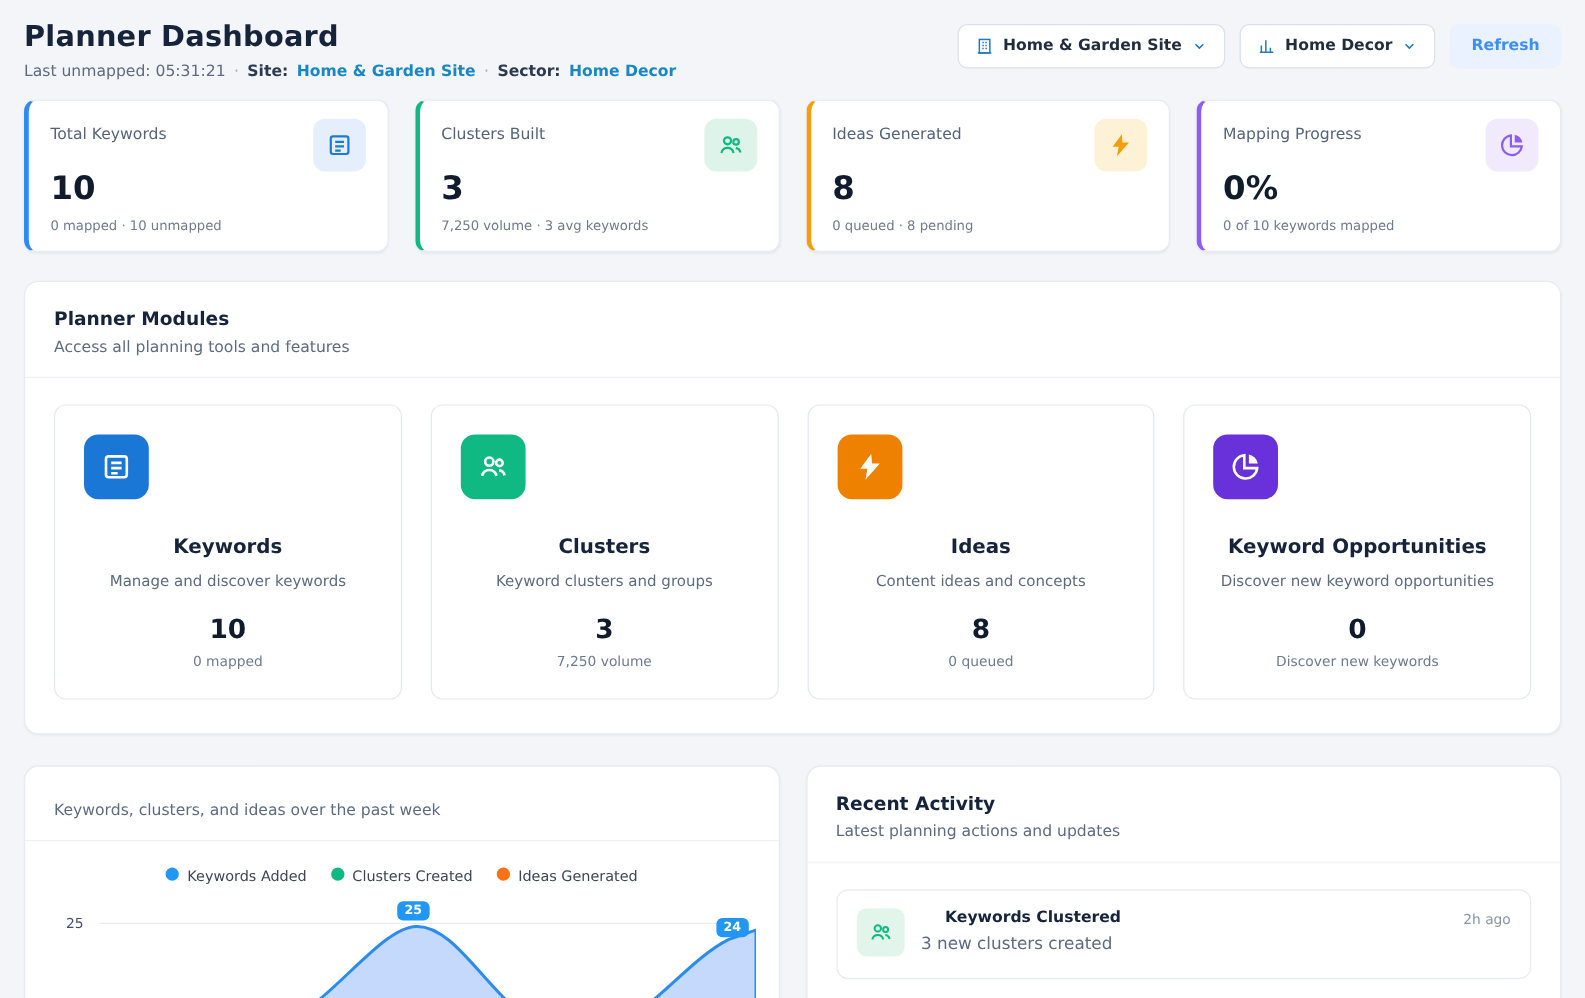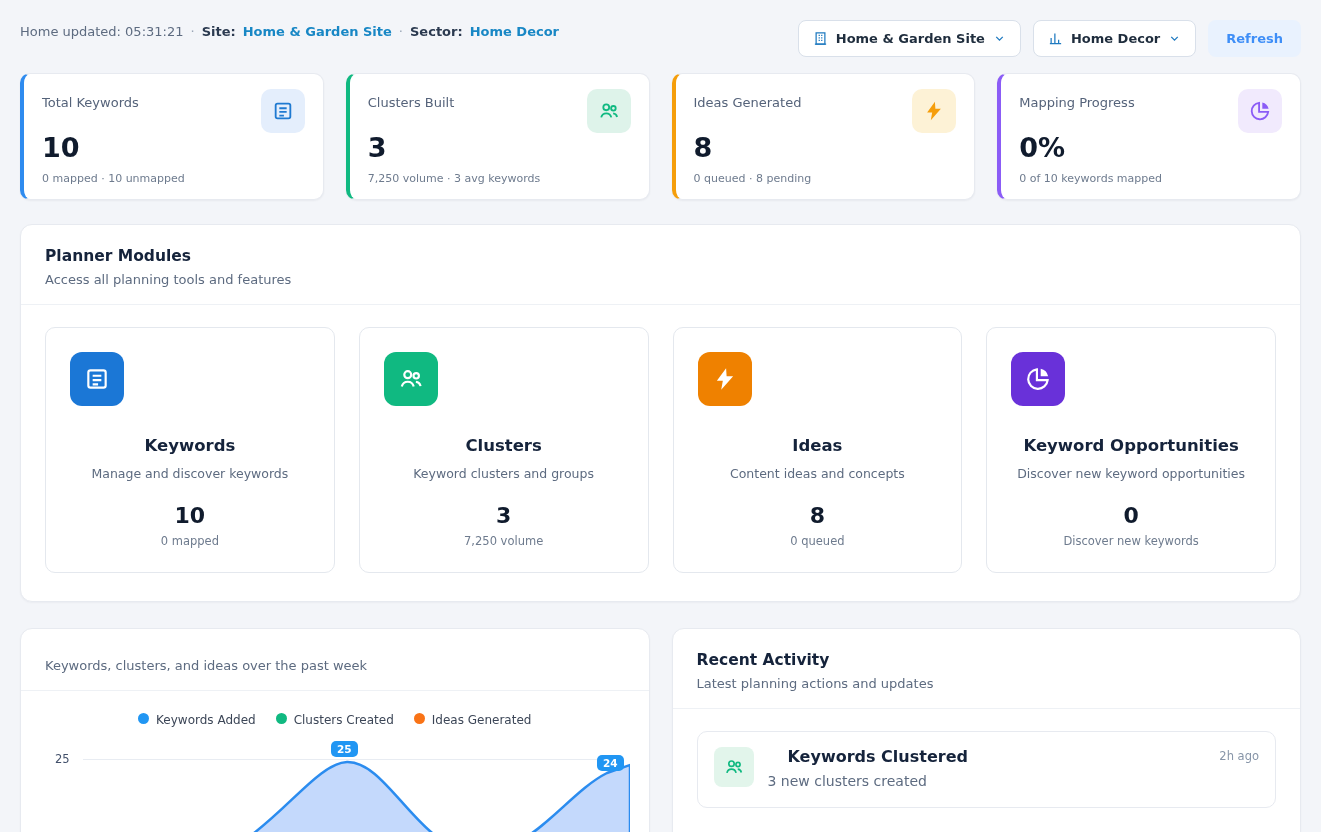--- a/index.html
+++ b/index.html
@@ -100,33 +100,34 @@
   .pt-2 { left:552px; top:18px; }
 
   
   .activity-item {
     border:1px solid #e7eaf0; border-radius:10px; padding:15px 16px 18px;
     display:flex; gap:14px; align-items:flex-start; margin-top:8px; cursor:pointer;
   }
   .activity-ico { width:40px; height:40px; border-radius:8px; background:#e2f5eb; color:#10b981;
     display:flex; align-items:center; justify-content:center; flex:none; }
   .activity-ico svg { width:20px; height:20px; }
-  .activity-title { font-size:16px; font-weight:700; color:#15233b;padding-left:20px; }
+  .activity-title { font-size:13px; font-weight:700; color:#15233b;padding-left:20px; }
   .activity-desc { font-size:14px; color:#5d6b80; margin-top:7px; }
   .activity-time { margin-left:auto; font-size:11.5px; color:#8795a8; padding-top:2px; }
 </style>
 </head>
 <body>
 
 <div class="page">
 
   <div class="topbar">
     <div>
+      <h1 class="page-title">Planner Dashboard</h1>
       <div class="meta-line">
-        <span>Home updated: 05:31:21</span>
+        <span>Last unmapped: 05:31:21</span>
         <span class="sep">·</span>
         <span class="meta-label">Site:</span>
         <a class="meta-link">Home &amp; Garden Site</a>
         <span class="sep">·</span>
         <span class="meta-label">Sector:</span>
         <a class="meta-link">Home Decor</a>
       </div>
     </div>
     <div class="controls">
       <button class="select-btn">

